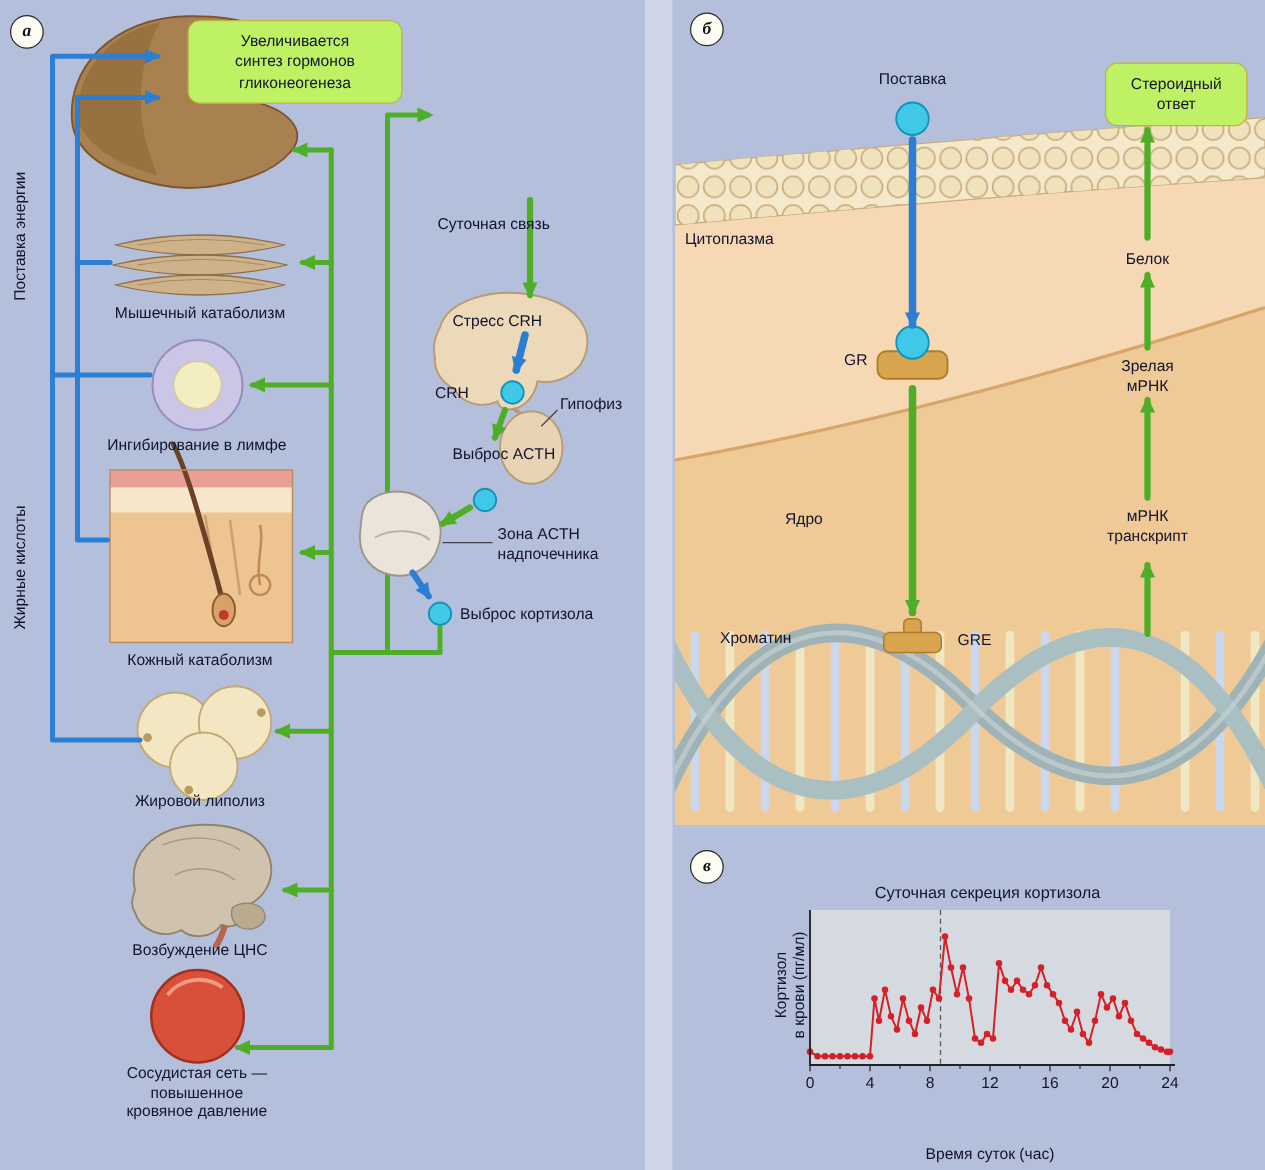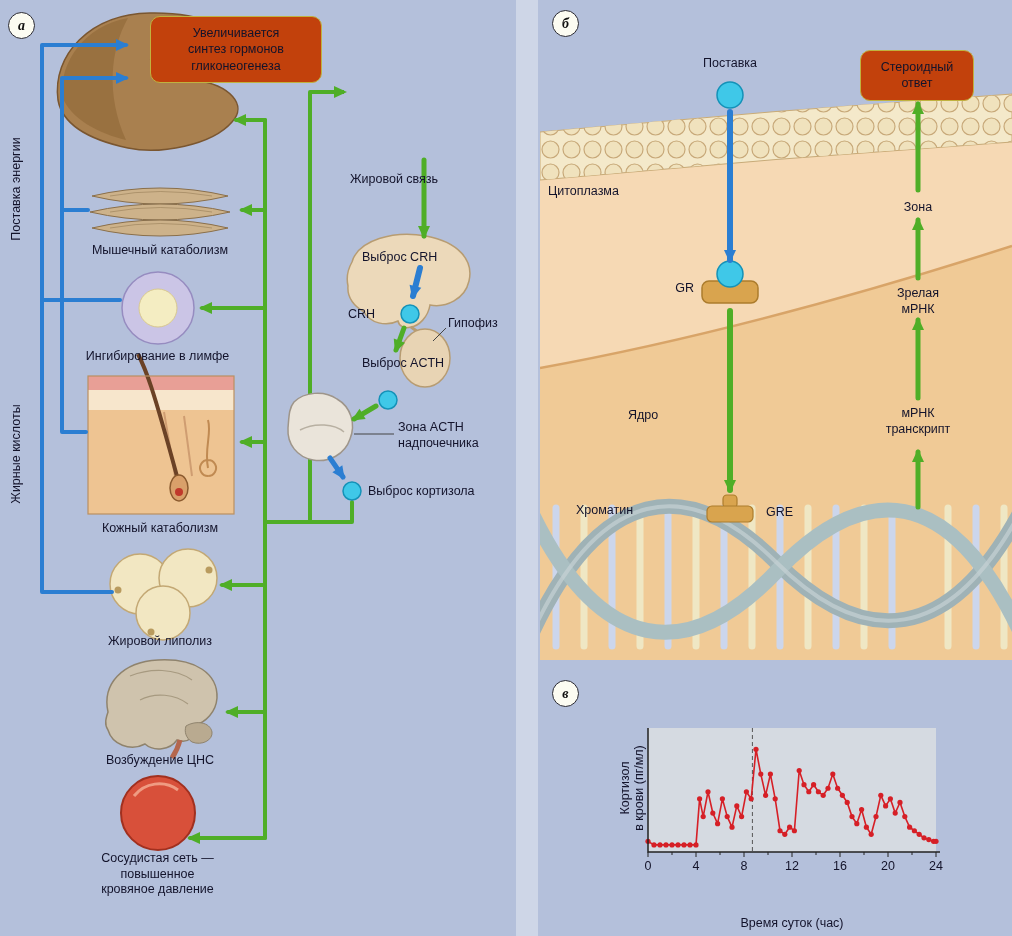--- a/index.html
+++ b/index.html
@@ -4,21 +4,21 @@
 <style>
   html,body{margin:0;padding:0;background:#96a2bf;}
   .page{position:relative;width:1012px;height:936px;background:#b4c0db;overflow:hidden;
         font-family:"Liberation Sans",sans-serif;color:#13132b;}
   .gap-strip{position:absolute;left:516px;top:0;width:22px;height:936px;
              background:rgba(238,241,247,0.45);}
   .panel{position:absolute;}
   .lbl{position:absolute;font-size:12.5px;line-height:1.25;color:#13132b;}
   .c{text-align:center;}
   .p{white-space:pre-line;}
-  .ybox{position:absolute;background:#c2410c;border:1.5px solid #c0b23f;border-radius:10px;
+  .ybox{position:absolute;background:#bef264;border:1.5px solid #c0b23f;border-radius:10px;
         padding:8px 6px;font-size:12.5px;line-height:1.3;text-align:center;
         white-space:pre-line;color:#13132b;}
   .badge{position:absolute;width:25px;height:25px;border-radius:50%;background:#fcfcf2;
          border:1.6px solid #2a2a33;display:flex;align-items:center;justify-content:center;
          font:italic bold 14px "Liberation Serif",serif;color:#111;}
   .vlabel{position:absolute;transform:rotate(-90deg);transform-origin:center;
           font-size:12.5px;color:#13132b;text-align:center;}
   svg{display:block;}
   svg text{font-family:"Liberation Sans",sans-serif;}
 </style>
@@ -158,22 +158,22 @@
     <div class="vlabel" style="left:-49px;top:182px;width:130px;">Поставка энергии</div>
     <div class="vlabel" style="left:-49px;top:447px;width:130px;">Жирные кислоты</div>
     <div class="lbl c" style="left:70px;top:243px;width:180px;">Мышечный катаболизм</div>
     <div class="lbl c" style="left:55px;top:349px;width:205px;">Ингибирование в лимфе</div>
     <div class="lbl c" style="left:70px;top:521px;width:180px;">Кожный катаболизм</div>
     <div class="lbl c" style="left:70px;top:634px;width:180px;">Жировой липолиз</div>
     <div class="lbl c" style="left:70px;top:753px;width:180px;">Возбуждение ЦНС</div>
     <div class="lbl c p" style="left:55px;top:851px;width:205px;">Сосудистая сеть —
 повышенное
 кровяное давление</div>
-    <div class="lbl" style="left:350px;top:172px;">Жировой связь</div>
-    <div class="lbl" style="left:362px;top:250px;">Выброс CRH</div>
+    <div class="lbl" style="left:350px;top:172px;">Суточная связь</div>
+    <div class="lbl" style="left:362px;top:250px;">Стресс CRH</div>
     <div class="lbl" style="left:348px;top:307px;">CRH</div>
     <div class="lbl" style="left:448px;top:316px;">Гипофиз</div>
     <div class="lbl" style="left:362px;top:356px;">Выброс ACTH</div>
     <div class="lbl p" style="left:398px;top:420px;">Зона ACTH
 надпочечника</div>
     <div class="lbl" style="left:368px;top:484px;">Выброс кортизола</div>
   </div>
 
   <div class="panel" style="left:540px;top:0;width:472px;height:660px;">
 
@@ -240,28 +240,28 @@
         <path d="M190 311 L190 490" stroke="#4fae27" stroke-width="6" marker-end="url(#bG)"></path>
         <path d="M378 507 L378 452" stroke="#4fae27" stroke-width="5" marker-end="url(#bG)"></path>
         <path d="M378 398 L378 320" stroke="#4fae27" stroke-width="5" marker-end="url(#bG)"></path>
         <path d="M378 278 L378 220" stroke="#4fae27" stroke-width="5" marker-end="url(#bG)"></path>
         <path d="M378 190 L378 104" stroke="#4fae27" stroke-width="5" marker-end="url(#bG)"></path>
       </g>
     </svg>
 
     <div class="badge" style="left:12px;top:10px;">б</div>
     <div class="lbl c" style="left:145px;top:56px;width:90px;">Поставка</div>
-    <div class="ybox" style="left:320px;top:50px;width:100px;">Стероидный
+    <div class="ybox" style="left:344px;top:50px;width:100px;">Стероидный
 ответ</div>
     <div class="lbl" style="left:8px;top:184px;">Цитоплазма</div>
     <div class="lbl" style="left:120px;top:281px;width:34px;text-align:right;">GR</div>
     <div class="lbl" style="left:88px;top:408px;">Ядро</div>
     <div class="lbl" style="left:36px;top:503px;">Хроматин</div>
     <div class="lbl" style="left:226px;top:505px;">GRE</div>
-    <div class="lbl c" style="left:338px;top:200px;width:80px;">Зона</div>
+    <div class="lbl c" style="left:338px;top:200px;width:80px;">Белок</div>
     <div class="lbl c p" style="left:328px;top:286px;width:100px;">Зрелая
 мРНК</div>
     <div class="lbl c p" style="left:332px;top:406px;width:92px;">мРНК
 транскрипт</div>
   </div>
 
   <div class="panel" style="left:540px;top:660px;width:472px;height:276px;">
     <svg id="cortisol-chart" width="472" height="260" viewBox="0 0 472 260" style="position:absolute;left:0;top:16px;">
         <rect x="108" y="52" width="288" height="124" fill="#f1efe6" opacity="0.55"></rect>
         <line x1="108" y1="176" x2="108" y2="181" stroke="#222" stroke-width="1"></line>
@@ -343,17 +343,18 @@
         <circle cx="374.4" cy="154.74285714285713" r="2.6" fill="#d61f26"></circle>
         <circle cx="379.2" cy="158.28571428571428" r="2.6" fill="#d61f26"></circle>
         <circle cx="384" cy="161.82857142857142" r="2.6" fill="#d61f26"></circle>
         <circle cx="388.8" cy="163.6" r="2.6" fill="#d61f26"></circle>
         <circle cx="393.6" cy="165.37142857142857" r="2.6" fill="#d61f26"></circle>
         <circle cx="396" cy="165.37142857142857" r="2.6" fill="#d61f26"></circle>
         <path d="M108 52 L108 176 L400 176" fill="none" stroke="#222" stroke-width="1.5"></path>
       </svg>
 
     <div class="badge" style="left:12px;top:20px;">в</div>
+    <div class="lbl c" style="left:100px;top:46px;width:300px;font-size:13px;">Суточная секреция кортизола</div>
     <div class="vlabel p" style="left:17px;top:114px;width:150px;">Кортизол
 в крови (пг/мл)</div>
     <div class="lbl c" style="left:172px;top:234px;width:160px;margin-top:22px;">Время суток (час)</div>
   </div>
 </div>
 
 </body></html>

